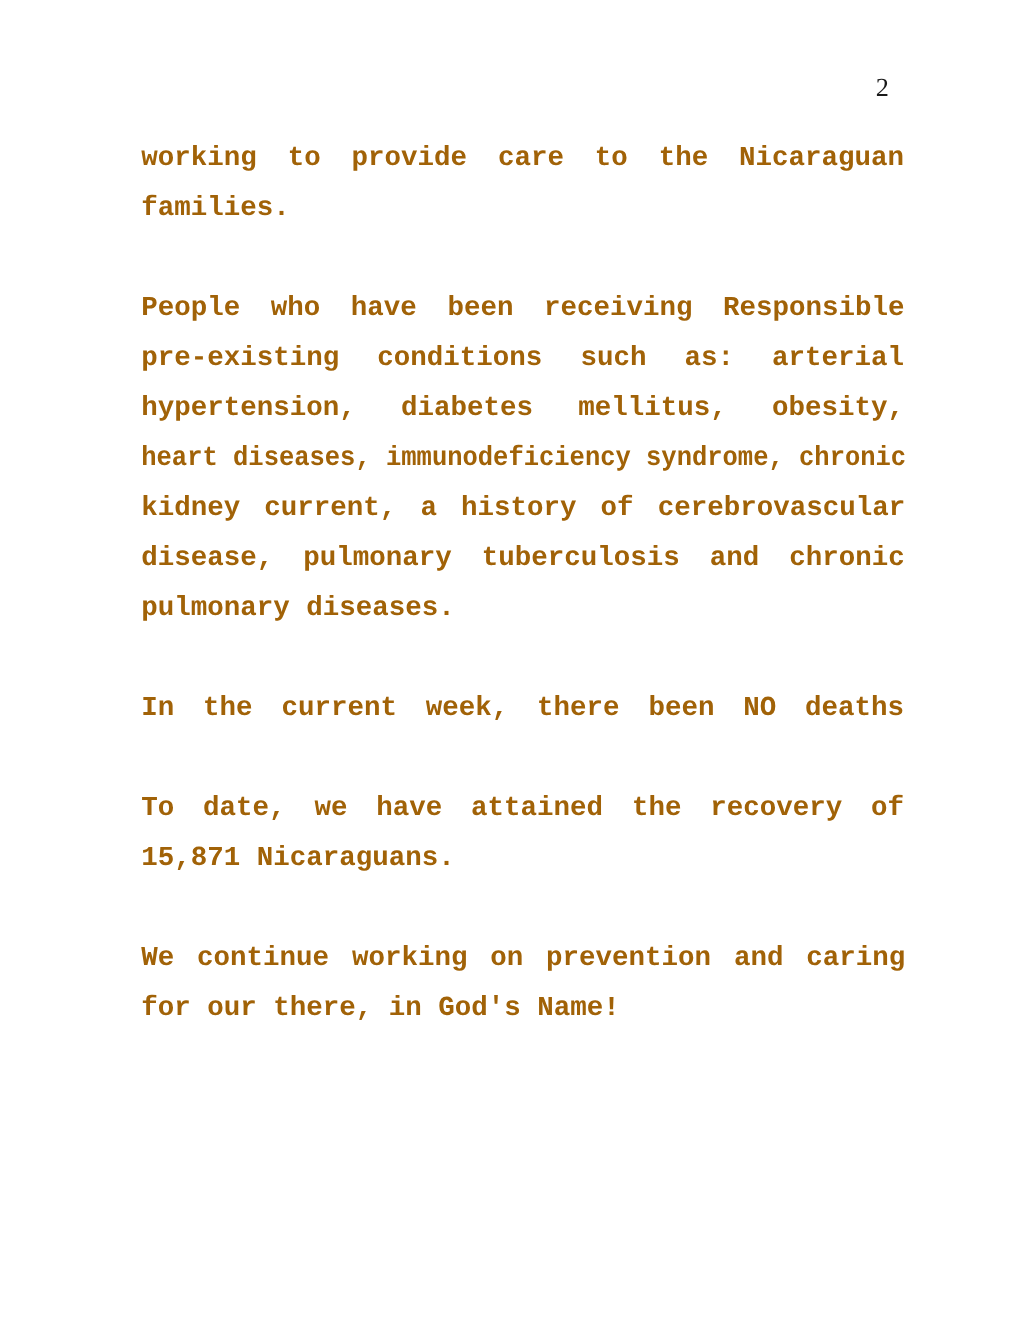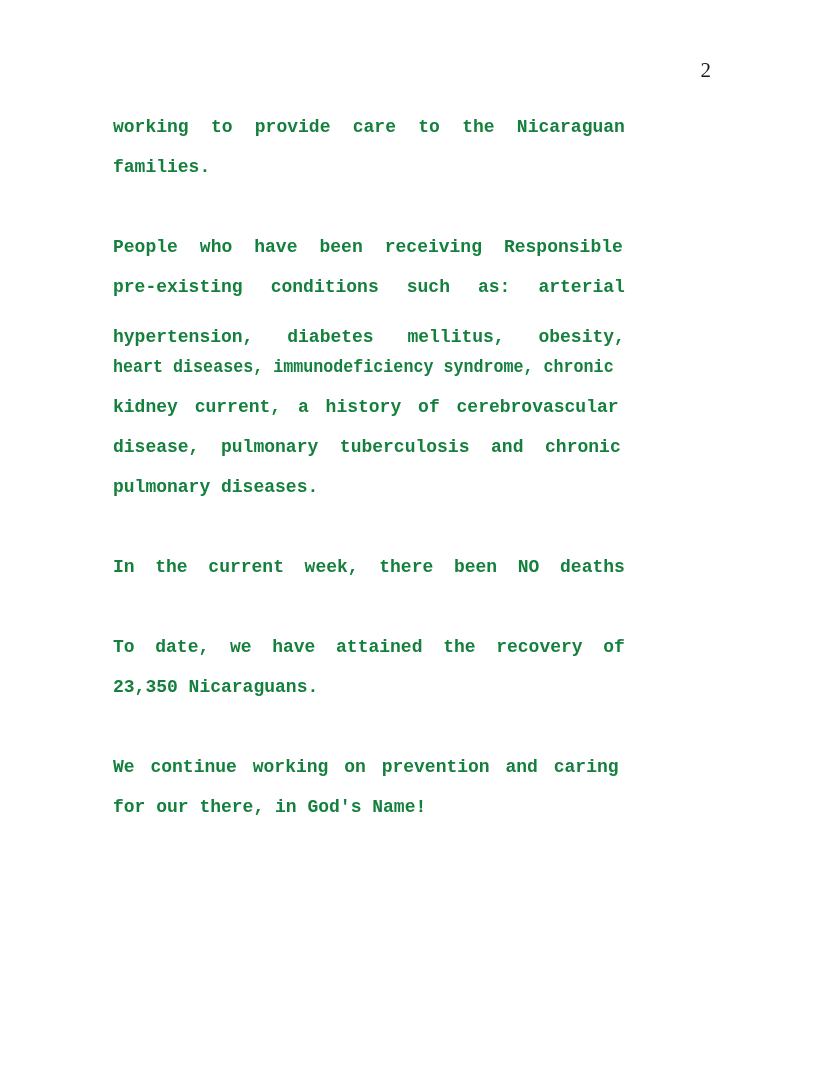--- a/index.html
+++ b/index.html
@@ -24,23 +24,23 @@
     line-height: 24px;
     color: #1a1a1a;
   }
   .doc-body {
     position: absolute;
     left: 113px;
     top: 107px;
     width: 598px;
     font-family: "Liberation Mono", "DejaVu Sans Mono", monospace;
     font-weight: bold;
-    font-size: 18px;
+    font-size: 22px;
     line-height: 40px;
-    color: #15803d;
+    color: #a16207;
   }
   .paragraph + .paragraph {
     margin-top: 40px;
   }
   .line {
     white-space: nowrap;
     overflow: visible;
     height: 40px;
   }
   .line > span {
@@ -54,31 +54,31 @@
 <div class="page">
   <div class="page-number">2</div>
   <div class="doc-body">
       <div class="paragraph">
         <div class="line"><span style="word-spacing: 11.5px;">working to provide care to the Nicaraguan</span></div>
         <div class="line lastline"><span>families.</span></div>
       </div>
       <div class="paragraph">
         <div class="line"><span style="word-spacing: 11.2219px;">People who have been receiving Responsible</span></div>
         <div class="line"><span style="word-spacing: 17.25px;">pre-existing conditions such as: arterial</span></div>
-        <div class="line"><span style="word-spacing: 23px; margin-top: 10px;">hypertension, diabetes mellitus, obesity,</span></div>
+        <div class="line"><span style="word-spacing: 23px;">hypertension, diabetes mellitus, obesity,</span></div>
         <div class="line"><span style="transform: scaleX(0.926975);">heart diseases, immunodeficiency syndrome, chronic</span></div>
         <div class="line"><span style="word-spacing: 6.05938px;">kidney current, a history of cerebrovascular</span></div>
         <div class="line"><span style="word-spacing: 10.8008px;">disease, pulmonary tuberculosis and chronic</span></div>
         <div class="line lastline"><span>pulmonary diseases.</span></div>
       </div>
       <div class="paragraph">
         <div class="line"><span style="word-spacing: 9.85714px;">In the current week, there been NO deaths</span></div>
       </div>
       <div class="paragraph">
         <div class="line"><span style="word-spacing: 9.85714px;">To date, we have attained the recovery of</span></div>
-        <div class="line lastline"><span>23,350 Nicaraguans.</span></div>
+        <div class="line lastline"><span>15,871 Nicaraguans.</span></div>
       </div>
       <div class="paragraph">
         <div class="line"><span style="word-spacing: 5.04948px;">We continue working on prevention and caring</span></div>
         <div class="line lastline"><span>for our there, in God's Name!</span></div>
       </div>
     </div>
 </div>
 
 </body></html>

